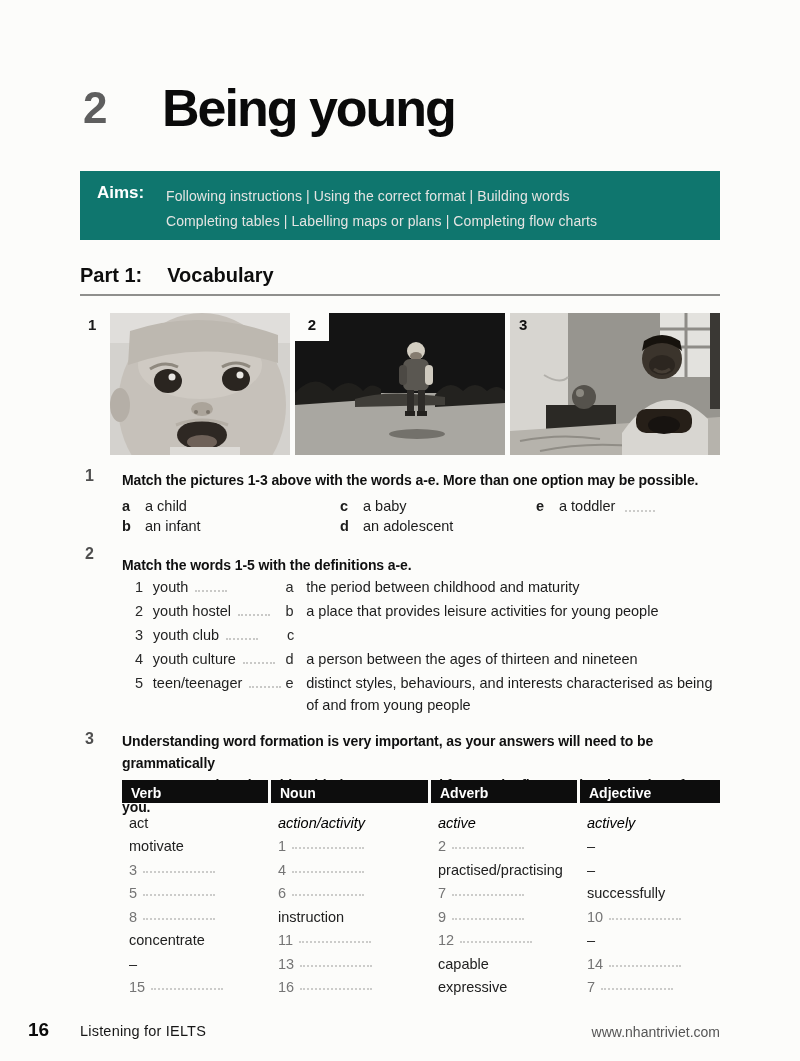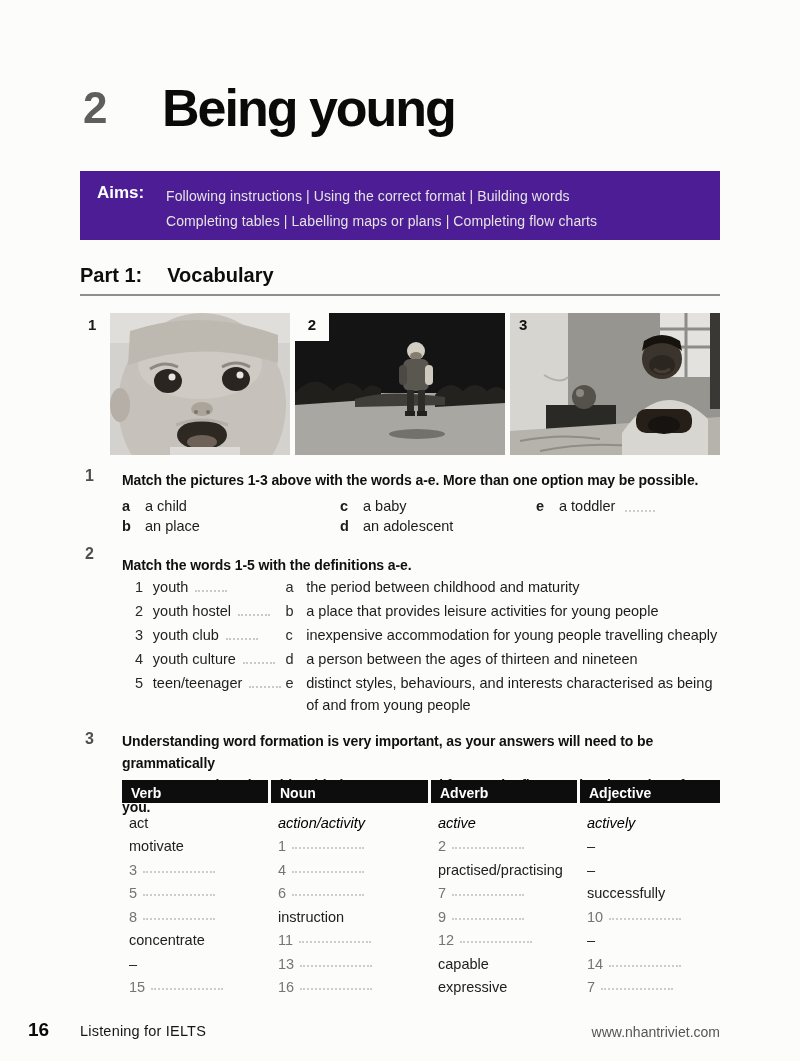--- a/index.html
+++ b/index.html
@@ -7,21 +7,21 @@
   .page { position:relative; width:800px; height:1061px; background:#fcfcfa;
           color:#1f1f1f; overflow:hidden; margin:0 auto; }
 
   
   .chapter-num { position:absolute; left:83px; top:86px; font-size:44px;
                  font-weight:bold; color:#5e5e5e; line-height:1; }
   .chapter-title { position:absolute; left:162px; top:82px; font-size:52px;
                    font-weight:bold; color:#0a0a0a; letter-spacing:-2px; line-height:1; }
 
   
-  .aims { position:absolute; left:80px; top:171px; width:640px; height:69px; background:#4c1d95; }
+  .aims { position:absolute; left:80px; top:171px; width:640px; height:69px; background:#0f766e; }
   .aims-label { position:absolute; left:17px; top:12px; font-size:17px; font-weight:bold; color:#ffffff; }
   .aims-lines { position:absolute; left:86px; top:13px; font-size:14px; line-height:25px;
                 color:#e4e4e2; letter-spacing:0.1px; }
 
   
   .part { position:absolute; left:80px; top:264px; font-size:20px; font-weight:bold; color:#0d0d0d; }
   .part-title { margin-left:25px; }
   .part-rule { position:absolute; left:80px; top:294px; width:640px; height:2px; background:#8f8f8d; }
 
   
@@ -176,21 +176,21 @@
   <div class="ex-num" id="ex1-num">1</div>
   <div class="ex-instr" id="ex1-instr">Match the pictures 1-3 above with the words a-e. More than one option may be possible.</div>
   <div id="ex1-options">
       <div class="opt-col">
         <div class="opt">
           <span class="opt-letter">a</span>
           <span class="opt-text">a child</span>
         </div>
         <div class="opt">
           <span class="opt-letter">b</span>
-          <span class="opt-text">an place</span>
+          <span class="opt-text">an infant</span>
         </div>
       </div>
       <div class="opt-col">
         <div class="opt">
           <span class="opt-letter">c</span>
           <span class="opt-text">a baby</span>
         </div>
         <div class="opt">
           <span class="opt-letter">d</span>
           <span class="opt-text">an adolescent</span>
@@ -230,23 +230,20 @@
           <div>a place that provides leisure activities for young people</div>
         </span>
       </div>
       <div class="m-row">
         <span class="m-num">3</span>
         <span class="m-term">
           <span>youth club</span>
           <span class="m-dots"></span>
         </span>
         <span class="m-letter">c</span>
-        <span class="m-def">
-          <div>inexpensive accommodation for young people travelling cheaply</div>
-        </span>
       </div>
       <div class="m-row">
         <span class="m-num">4</span>
         <span class="m-term">
           <span>youth culture</span>
           <span class="m-dots"></span>
         </span>
         <span class="m-letter">d</span>
         <span class="m-def">
           <div>a person between the ages of thirteen and nineteen</div>

